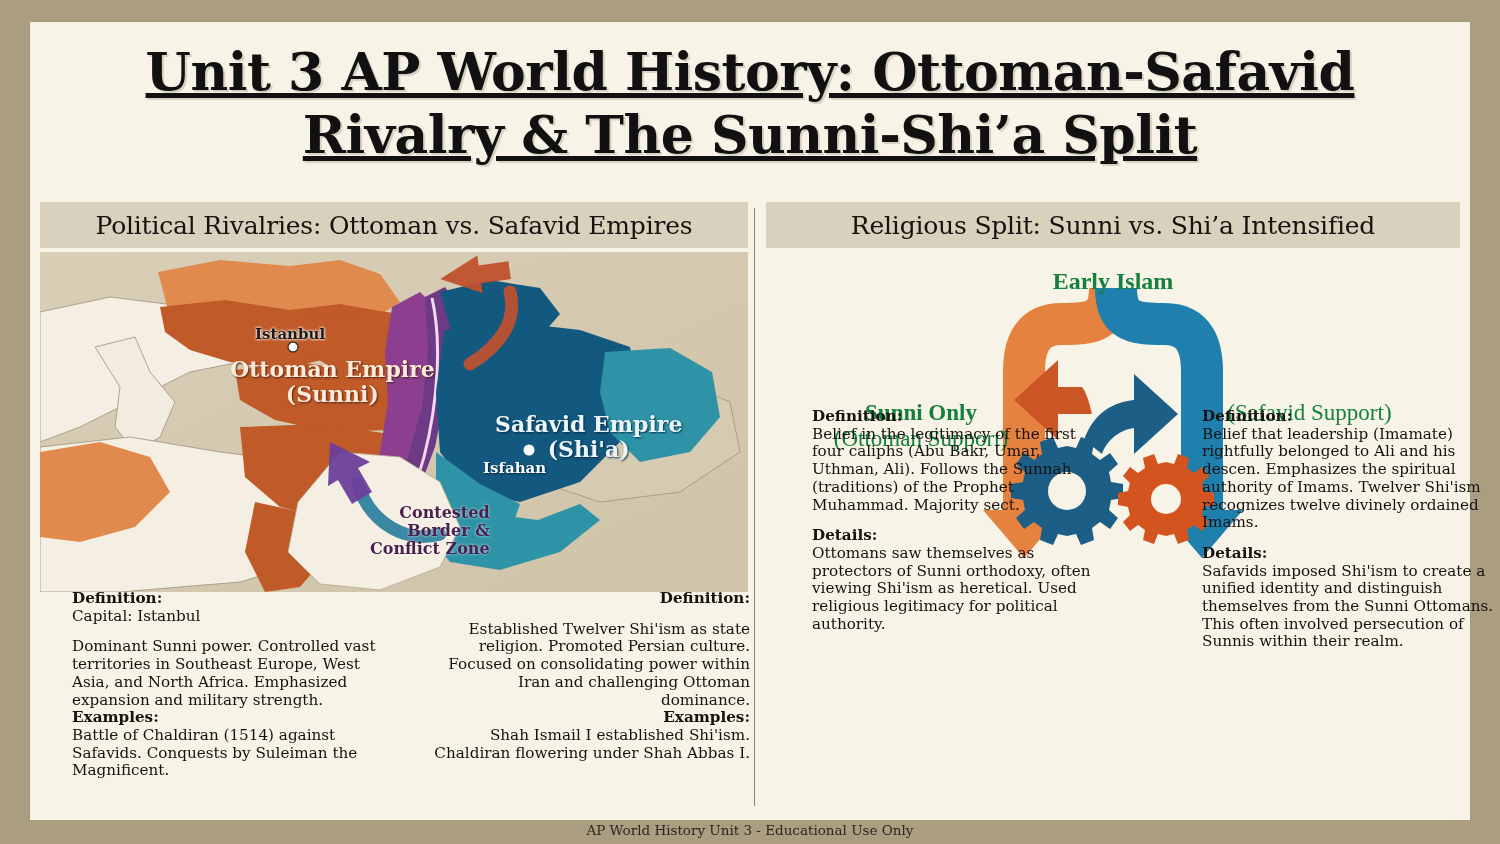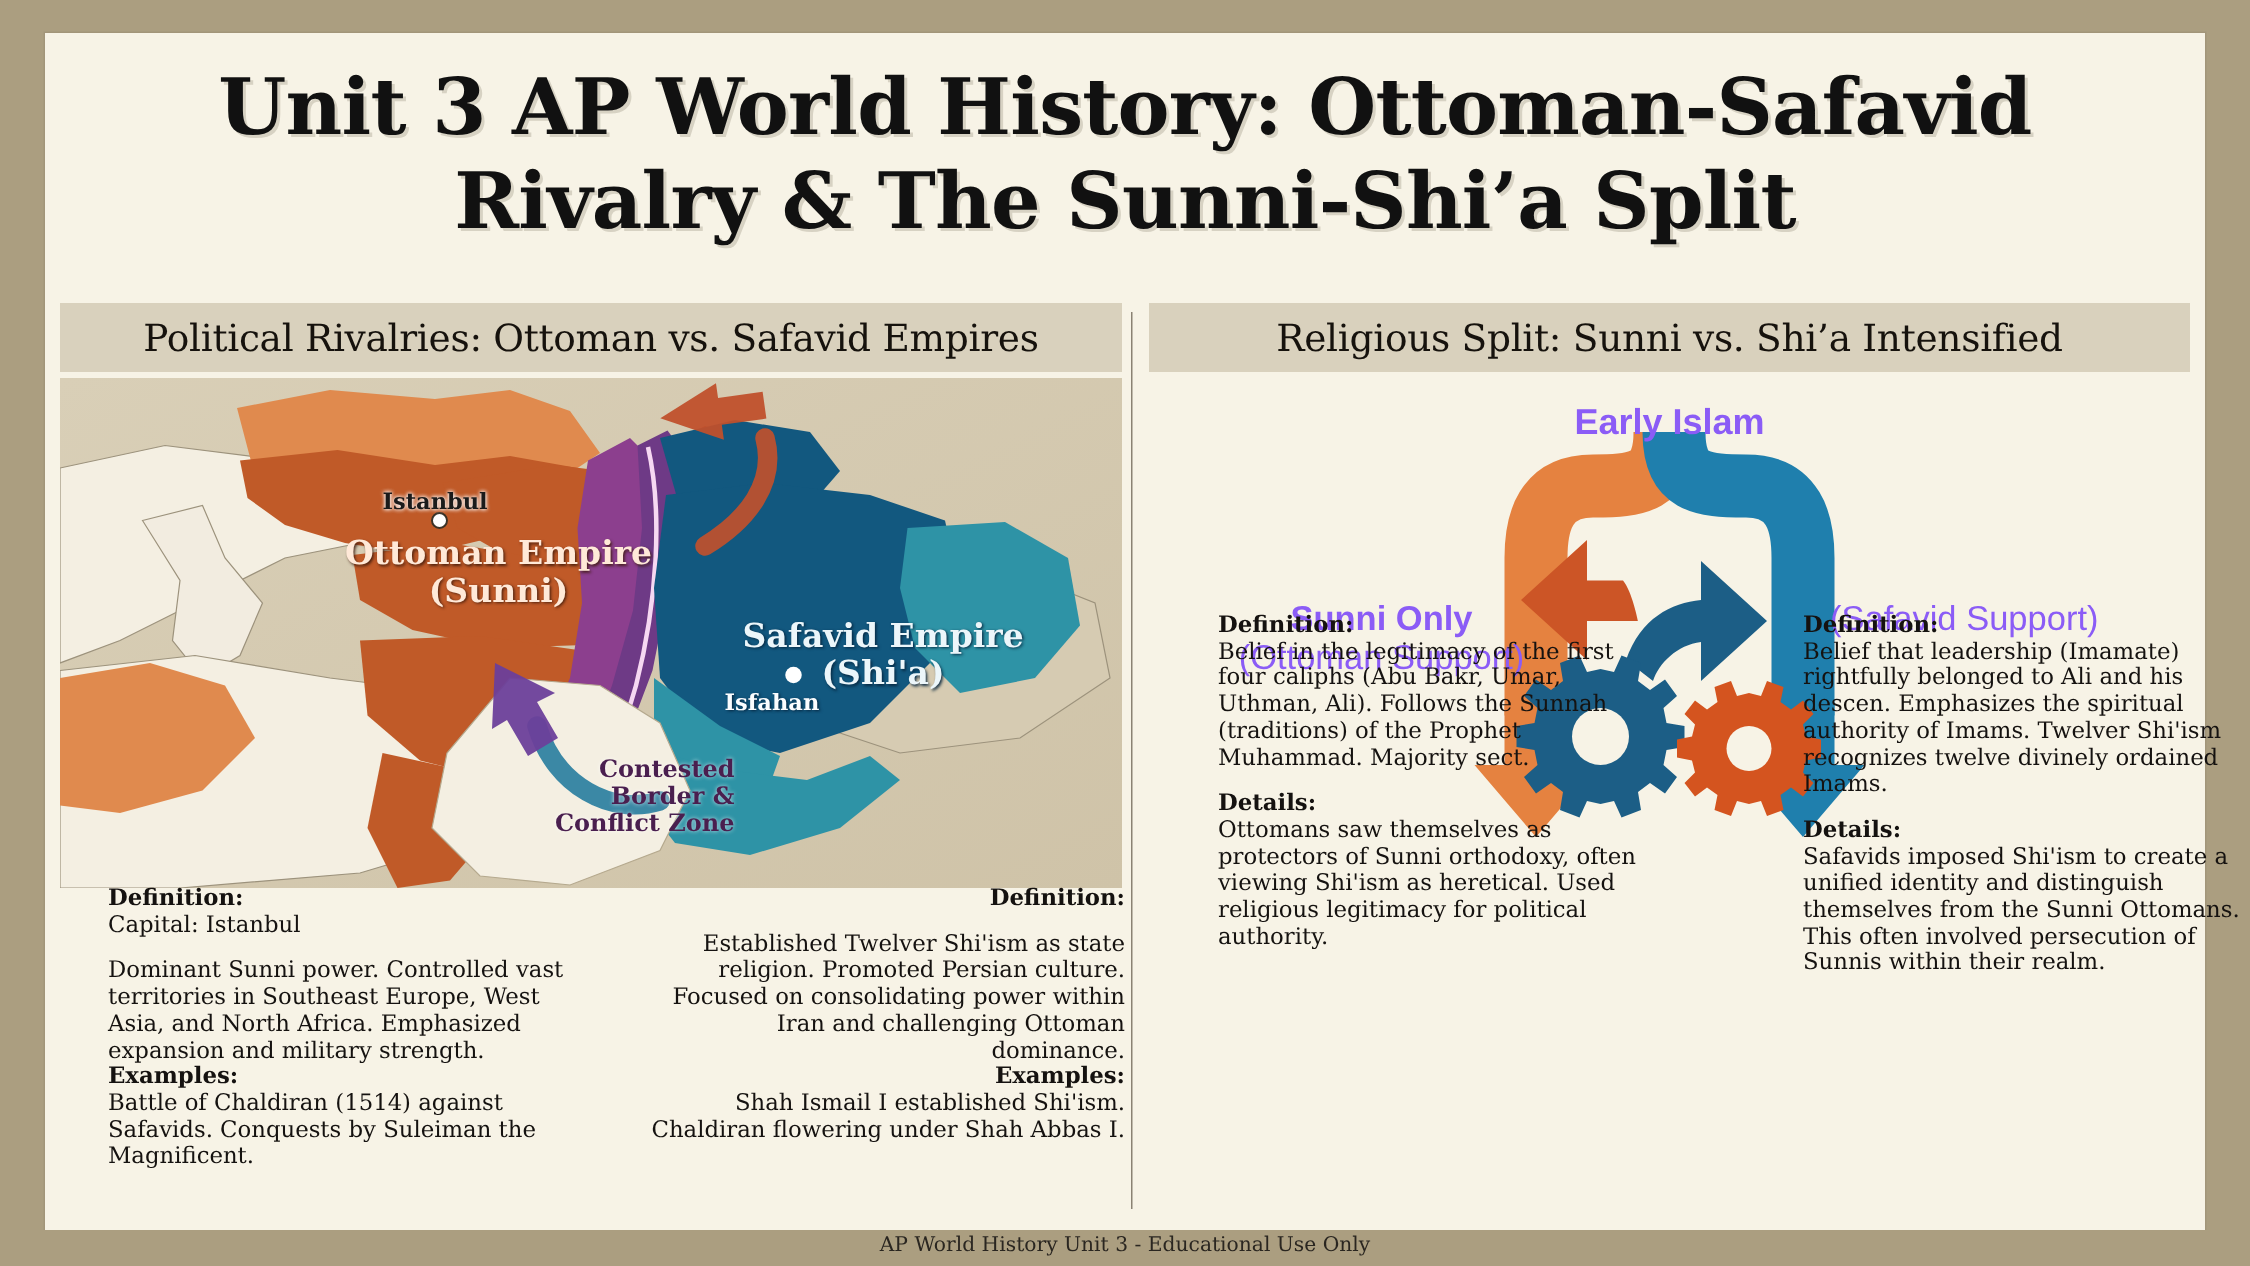--- a/index.html
+++ b/index.html
@@ -16,20 +16,21 @@
   .title{
     position:absolute;left:0;top:18px;width:100%;
     text-align:center;
     font-family:"DejaVu Serif", serif;
     font-weight:bold;
     font-size:52px;
     line-height:1.22;
     letter-spacing:-0.5px;
     color:#111;
     text-shadow:2px 2px 0 rgba(120,110,90,0.25);
+    text-decoration:underline;
   }
   .panels{
     position:absolute;left:6px;top:180px;width:1428px;height:600px;
   }
   .panel{position:absolute;top:0;height:600px;}
   .panel-left{left:0;width:716px;}
   .panel-right{left:726px;width:702px;}
   .divider{
     position:absolute;left:718px;top:6px;width:1px;height:598px;
     background:#8a8273;
@@ -82,22 +83,22 @@
   }
   .gap{height:13px;}
 
   .col-l1{left:36px;top:388px;width:306px;}
   .col-l2{left:392px;top:388px;width:322px;text-align:right;}
 
   
   .diagram{position:absolute;left:0;top:50px;width:702px;height:330px;}
   .dlabel{
     position:absolute;
-    font-family:Liberation Sans, sans-serif;
-    color:#8b5cf6;
+    font-family:Liberation Serif, serif;
+    color:#15803d;
     text-align:center;
     white-space:nowrap;
   }
   .d-early{left:0;right:0;top:16px;font-weight:bold;font-size:24px;}
   .d-sunni{left:44px;top:148px;width:230px;font-size:23px;line-height:1.12;}
   .d-sunni .b1{font-weight:bold;}
   .d-shia{left:430px;top:148px;width:235px;font-size:23px;line-height:1.12;}
   .d-shia .b1{font-weight:bold;}
 
   .col-r1{left:782px;top:386px;width:300px;}

